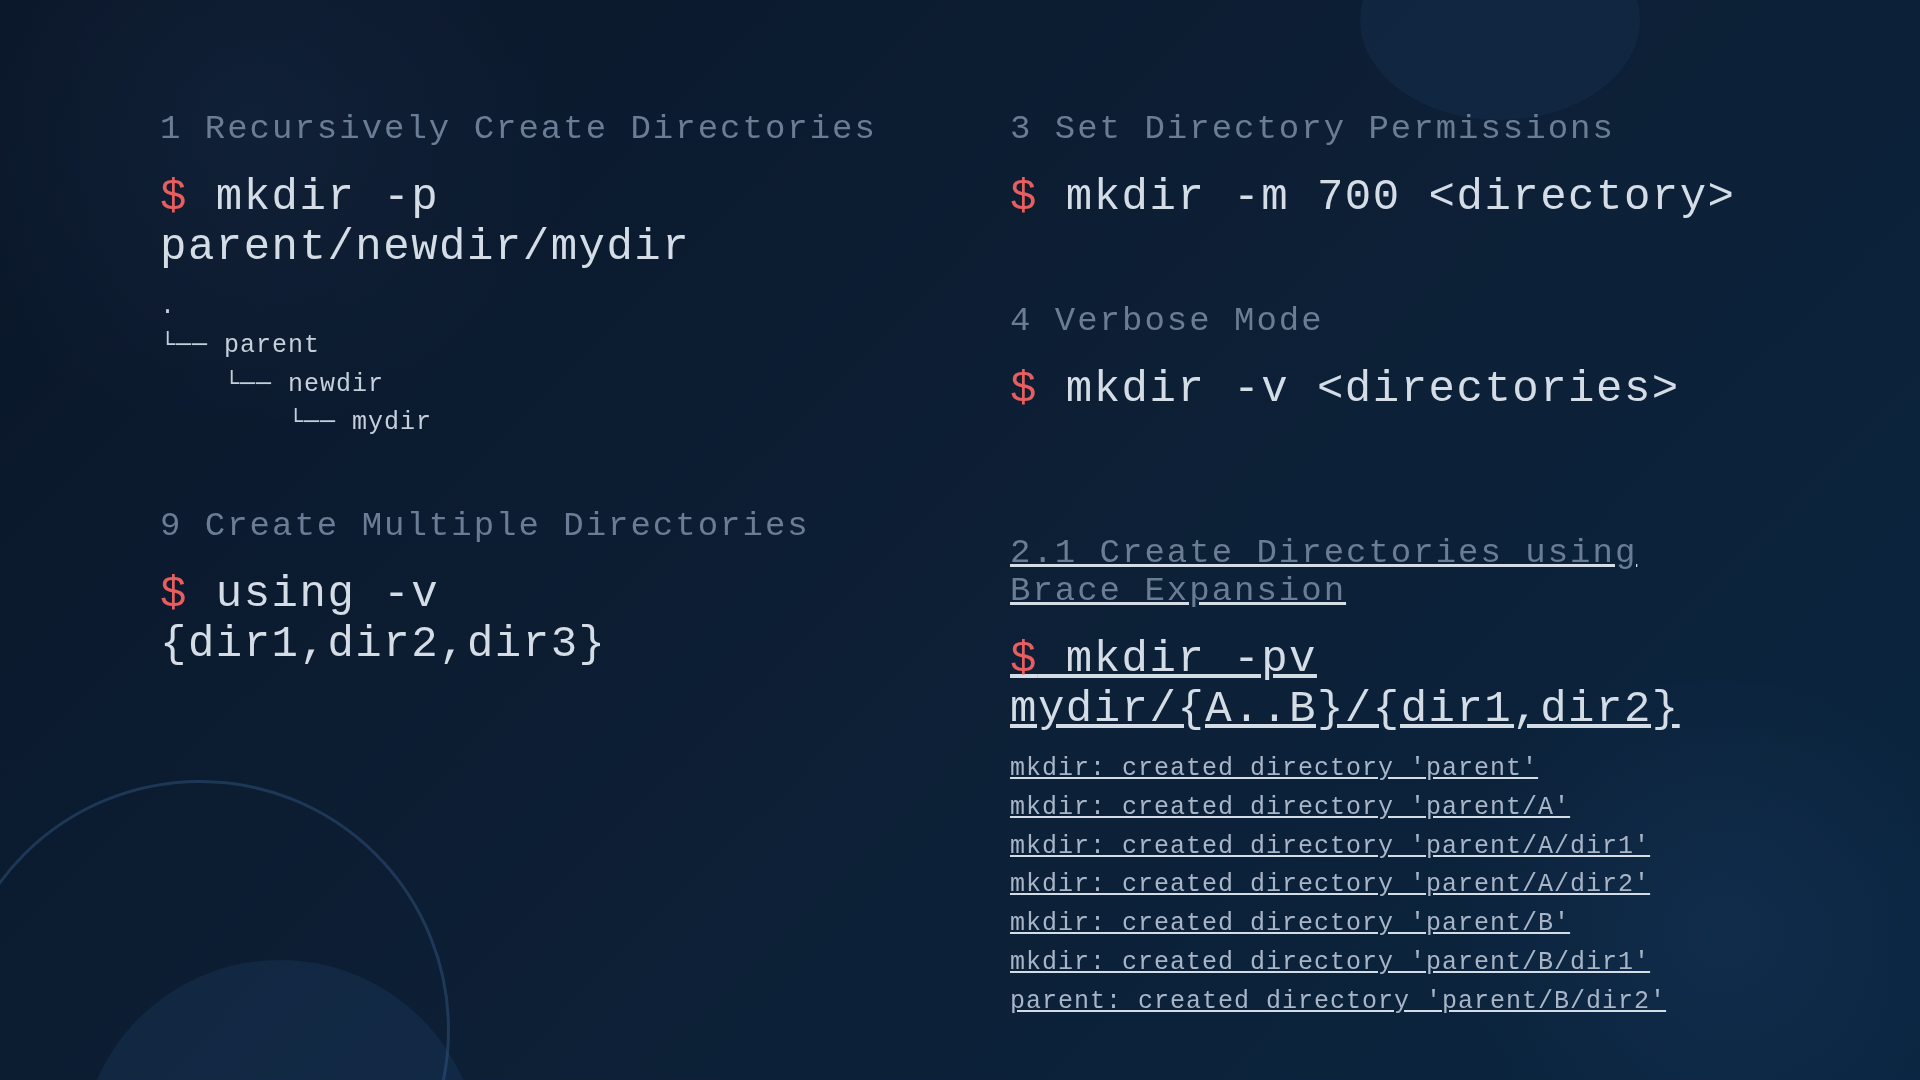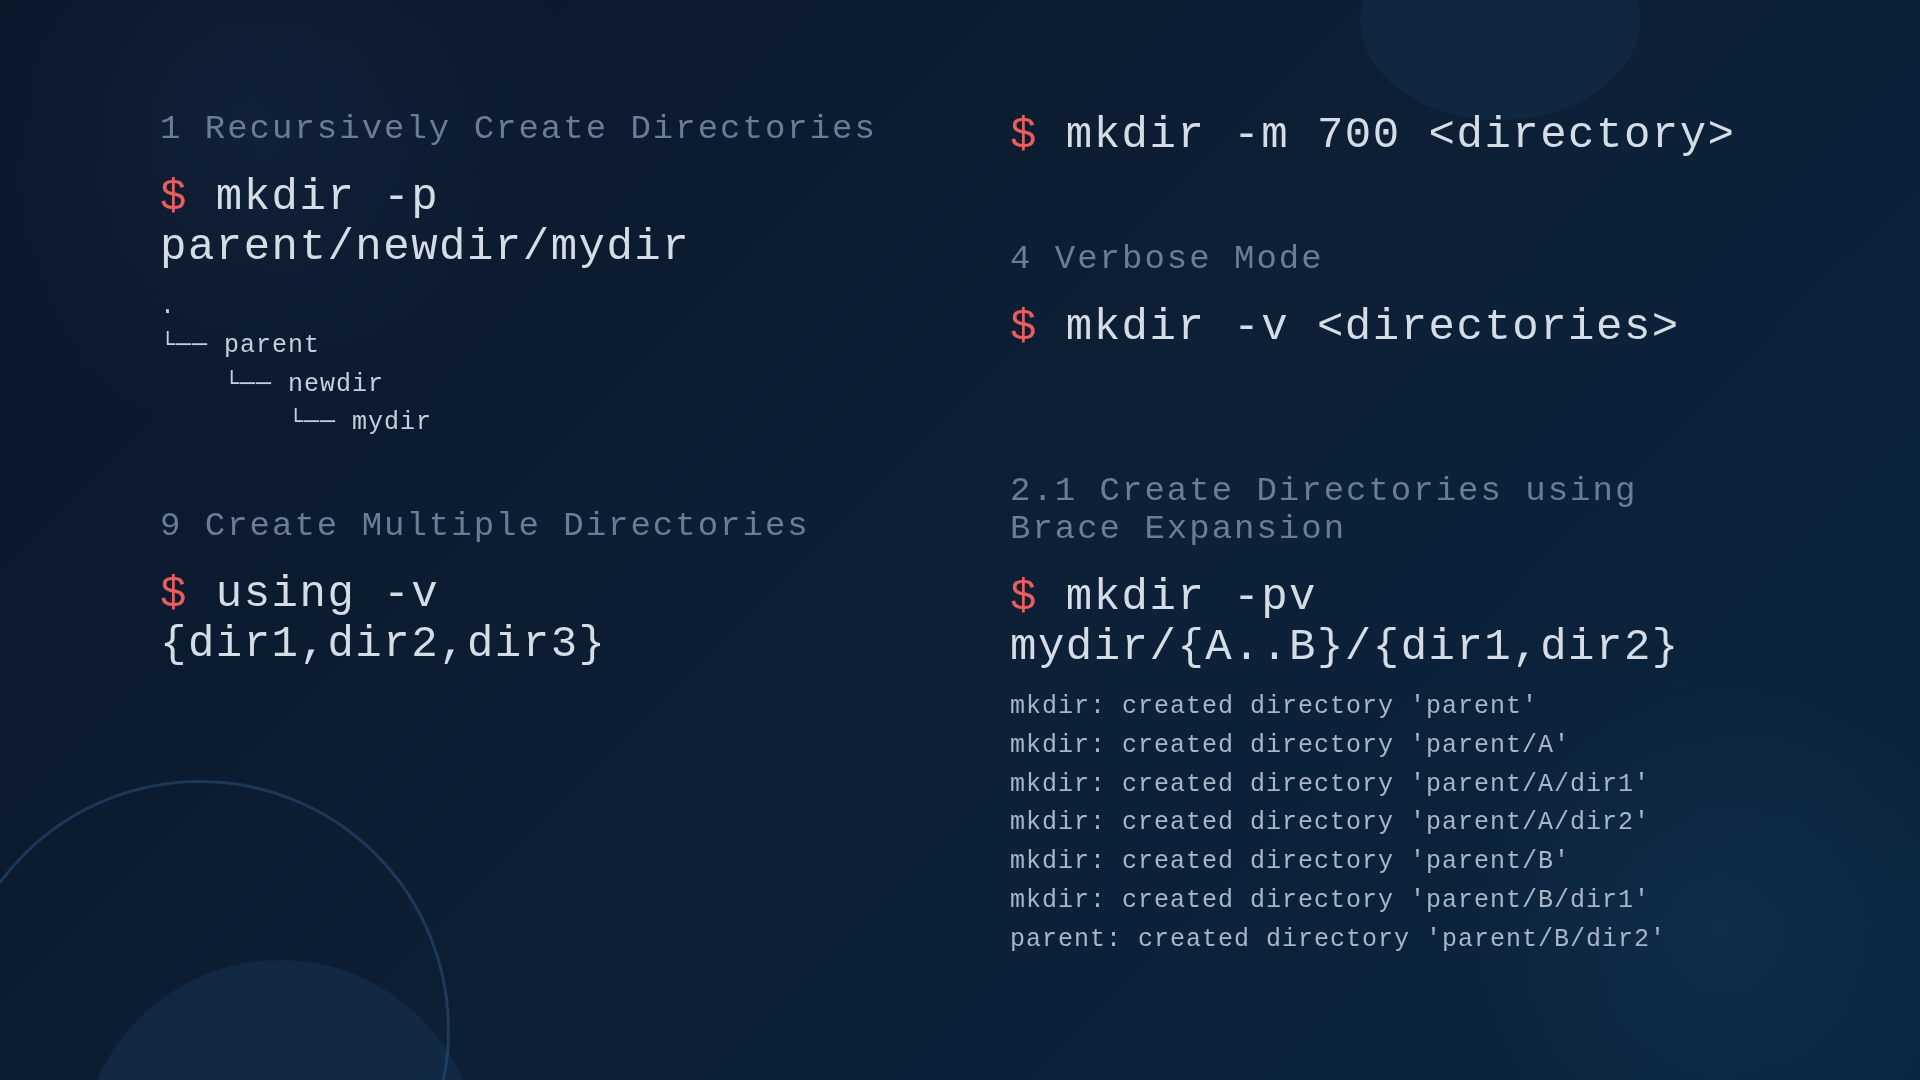--- a/index.html
+++ b/index.html
@@ -117,20 +117,21 @@
     font-size: 25px;
     color: #c5cfdb;
     letter-spacing: 1px;
     line-height: 1.55;
     white-space: pre;
     margin-top: 8px;
   }
   
   #sec-21 {
     margin-top: 40px;
+    text-decoration: underline;
   }
 </style>
 </head>
 <body>
 
 <div class="bg-shape-1"></div>
 <div class="bg-shape-2"></div>
 <div class="bg-shape-2b"></div>
 <div class="bg-shape-3"></div>
 <div class="bg-shape-4"></div>
@@ -155,20 +156,21 @@
       <div class="cmd-line">
         <span class="prompt">$</span><span class="cmd"> using -v {dir1,dir2,dir3}</span>
       </div>
     </div>
 
   </div>
 
   <div class="right-col">
 
     <div class="section">
+      <div class="heading">3 Set Directory Permissions</div>
       <div class="cmd-line">
         <span class="prompt">$</span><span class="cmd"> mkdir -m 700 &lt;directory&gt;</span>
       </div>
     </div>
 
     <div class="section">
       <div class="heading">4 Verbose Mode</div>
       <div class="cmd-line">
         <span class="prompt">$</span><span class="cmd"> mkdir -v &lt;directories&gt;</span>
       </div>

